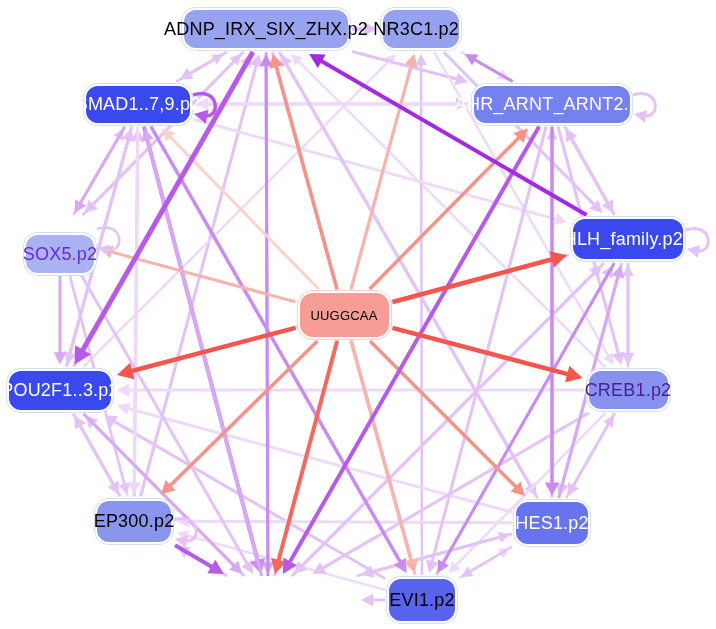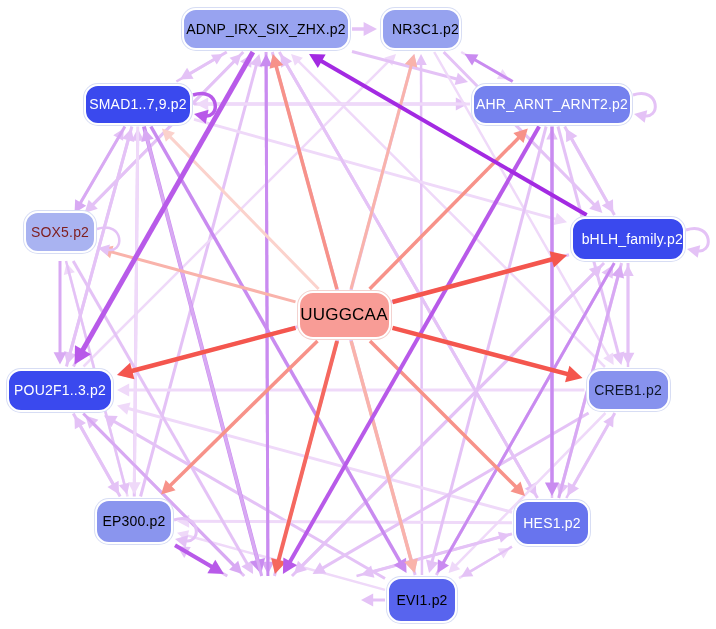--- a/index.html
+++ b/index.html
@@ -11,28 +11,28 @@
     font-family:"Liberation Sans", sans-serif;
   }
   #edge-svg{position:absolute;left:0;top:0;z-index:1;}
   #node-layer{position:absolute;left:0;top:0;width:100%;height:100%;z-index:2;pointer-events:none;}
   .node{
     position:absolute;
     display:flex;align-items:center;justify-content:center;
     border-radius:14px;
     border:2px solid #ffffff;
     box-shadow:0 0 0 1px #d7ddf4;
-    font-size:14px;
+    font-size:18px;
     letter-spacing:0.2px;
     white-space:nowrap;
     box-sizing:border-box;
     pointer-events:auto;
     cursor:default;
   }
-  .node.center{box-shadow:0 0 0 1px #f3d2cf;border-radius:15px;font-size:17px;}
+  .node.center{box-shadow:0 0 0 1px #f3d2cf;border-radius:15px;font-size:13px;}
 </style>
 </head>
 <body>
 
 <div id="stage">
   <svg id="edge-svg" width="716" height="629" viewBox="0 0 716 629">
       <line x1="73.40997229916897" y1="366.5" x2="246.43093106015218" y2="63.29336838487895" stroke="#e4c2f6" stroke-width="3" stroke-linecap="butt"></line>
       <polygon points="251.73407202216066,54 251.24615033306924,67.76814920115679 240.1288498352701,61.4242048727728" fill="#e4c2f6"></polygon>
       <line x1="82.66985645933013" y1="215" x2="234.69007184225956" y2="60.76589798528034" stroke="#e4c2f6" stroke-width="2.5" stroke-linecap="butt"></line>
       <polygon points="241.35885167464116,54 237.69664539673593,65.83546556659566 229.57756781439954,57.83292976773776" fill="#e4c2f6"></polygon>
@@ -225,33 +225,33 @@
       </div>
       <div class="node" style="left: 381px; top: 8px; width: 80px; height: 42px; background: rgb(150, 162, 239); color: rgb(0, 0, 0); justify-content: flex-end;">
         <span>NR3C1.p2</span>
       </div>
       <div class="node" style="left: 84px; top: 83.5px; width: 108px; height: 41px; background: rgb(58, 73, 238); color: rgb(255, 255, 255);">
         <span>SMAD1..7,9.p2</span>
       </div>
       <div class="node" style="left: 472px; top: 83.5px; width: 160px; height: 41px; background: rgb(116, 129, 238); color: rgb(255, 255, 255);">
         <span>AHR_ARNT_ARNT2.p2</span>
       </div>
-      <div class="node" style="left: 24px; top: 211px; width: 72px; height: 42px; background: rgb(169, 179, 241); color: #7f1d1d;">
+      <div class="node" style="left: 24px; top: 233px; width: 72px; height: 42px; background: rgb(169, 179, 241); color: #6d28d9;">
         <span>SOX5.p2</span>
       </div>
       <div class="node" style="left: 571px; top: 217px; width: 114px; height: 44px; background: rgb(58, 73, 238); color: rgb(255, 255, 255); justify-content: flex-end;">
         <span>bHLH_family.p2</span>
       </div>
       <div class="node center" style="left: 297.5px; top: 291px; width: 93px; height: 48px; background: rgb(248, 156, 150); color: rgb(0, 0, 0);">
         <span>UUGGCAA</span>
       </div>
       <div class="node" style="left: 7px; top: 368.5px; width: 106px; height: 43px; background: rgb(58, 73, 238); color: rgb(255, 255, 255);">
         <span>POU2F1..3.p2</span>
       </div>
-      <div class="node" style="left: 586.5px; top: 369px; width: 83px; height: 42px; background: rgb(135, 146, 238); color: #0f172a;">
+      <div class="node" style="left: 586.5px; top: 369px; width: 83px; height: 42px; background: rgb(135, 146, 238); color: #4c1d95;">
         <span>CREB1.p2</span>
       </div>
       <div class="node" style="left: 95px; top: 498.5px; width: 78px; height: 45px; background: rgb(138, 149, 238); color: rgb(0, 0, 0);">
         <span>EP300.p2</span>
       </div>
       <div class="node" style="left: 514px; top: 500px; width: 76px; height: 46px; background: rgb(104, 116, 238); color: rgb(255, 255, 255); text-align: right;">
         <span>HES1.p2</span>
       </div>
       <div class="node" style="left: 387px; top: 577px; width: 70px; height: 46px; background: rgb(88, 100, 238); color: #000000;">
         <span>EVI1.p2</span>

